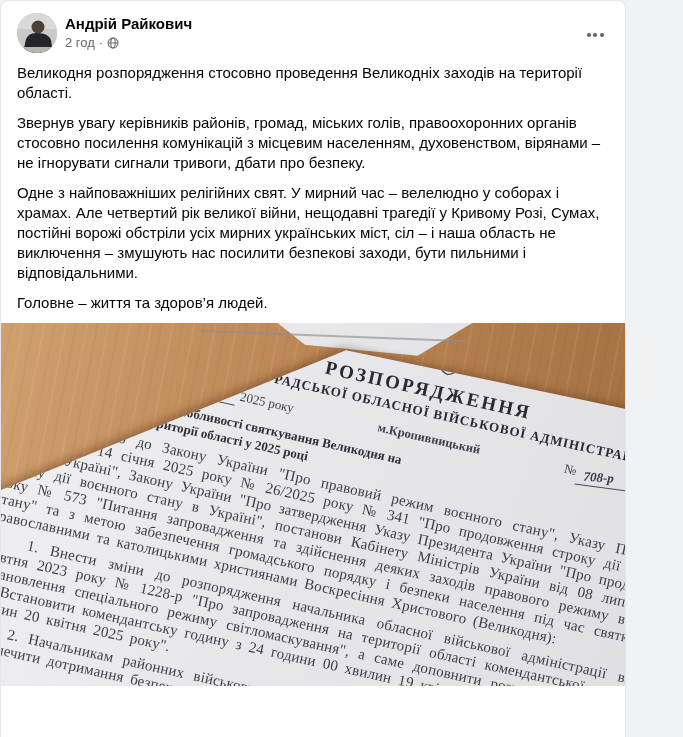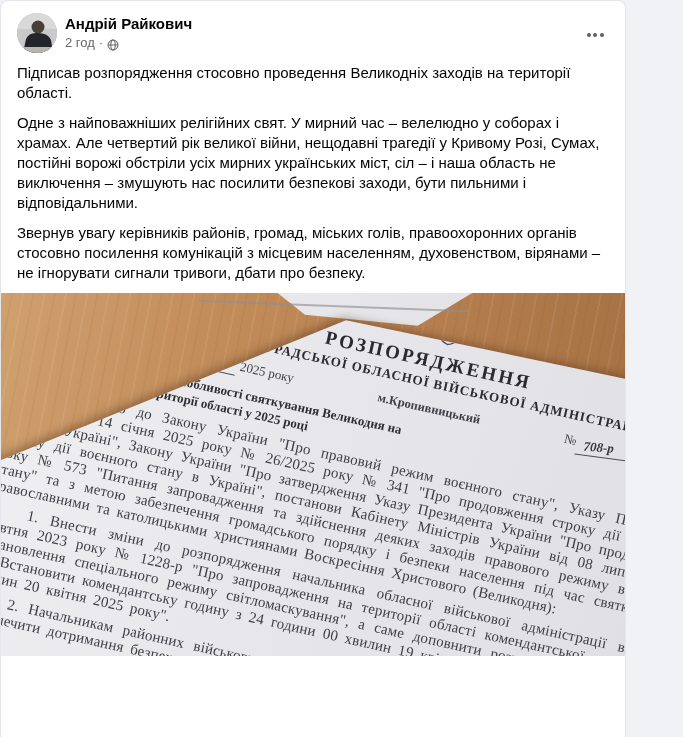--- a/index.html
+++ b/index.html
@@ -18,21 +18,21 @@
     width:40px; height:40px; border-radius:50%; overflow:hidden; flex:0 0 40px;
     background:radial-gradient(circle at 50% 35%, #d7d7d7 0%, #bdbdbd 70%, #a8a8a8 100%);
     cursor:pointer;
   }
   .avatar svg { display:block; width:40px; height:40px; }
   .hdr-text { margin-left:8px; padding-top:1px; }
   .author {
     font-size:15px; font-weight:700; color:#050505; text-decoration:none;
     line-height:19px; display:inline-block; cursor:pointer;
   }
-  .meta { display:flex; align-items:flex-end; gap:4px; margin-top:2px; font-size:13px; color:#65676b; line-height:16px; }
+  .meta { display:flex; align-items:center; gap:4px; margin-top:2px; font-size:13px; color:#65676b; line-height:16px; }
   .meta .sep { font-size:13px; }
   .globe { display:inline-flex; align-items:center; }
   .menu-btn {
     position:absolute; right:14px; top:18px; width:32px; height:32px; border:none; background:transparent;
     border-radius:50%; display:flex; align-items:center; justify-content:center; gap:2.5px; cursor:pointer;
   }
   .mdot { width:4px; height:4px; border-radius:50%; background:#5b5f66; display:block; }
 
   
   .post-text { padding:10px 16px 0 16px; font-size:15px; line-height:20px; color:#050505; }
@@ -131,23 +131,24 @@
       </div>
     </div>
     <button class="menu-btn" aria-label="menu">
       <span class="mdot"></span>
       <span class="mdot"></span>
       <span class="mdot"></span>
     </button>
   </header>
 
   <div class="post-text">
-    <p>Підписав розпорядження стосовно проведення Великодніх заходів на території області.</p>
+    <p>Великодня розпорядження стосовно проведення Великодніх заходів на території області.</p>
+    <p>Звернув увагу керівників районів, громад, міських голів, правоохоронних органів стосовно посилення комунікацій з місцевим населенням, духовенством, вірянами – не ігнорувати сигнали тривоги, дбати про безпеку.</p>
     <p>Одне з найповажніших релігійних свят. У мирний час – велелюдно у соборах і храмах. Але четвертий рік великої війни, нещодавні трагедії у Кривому Розі, Сумах, постійні ворожі обстріли усіх мирних українських міст, сіл – і наша область не виключення – змушують нас посилити безпекові заходи, бути пильними і відповідальними.</p>
-    <p>Звернув увагу керівників районів, громад, міських голів, правоохоронних органів стосовно посилення комунікацій з місцевим населенням, духовенством, вірянами – не ігнорувати сигнали тривоги, дбати про безпеку.</p>
+    <p>Головне – життя та здоров’я людей.</p>
   </div>
 
   <figure class="photo">
     <div class="wood"></div>
     <div class="sheet-b"></div>
     <div class="edge-line"></div>
     <div class="sheet-a-wrap">
       <div class="sheet-a">
         <div class="doc">
           <div class="emblem">

